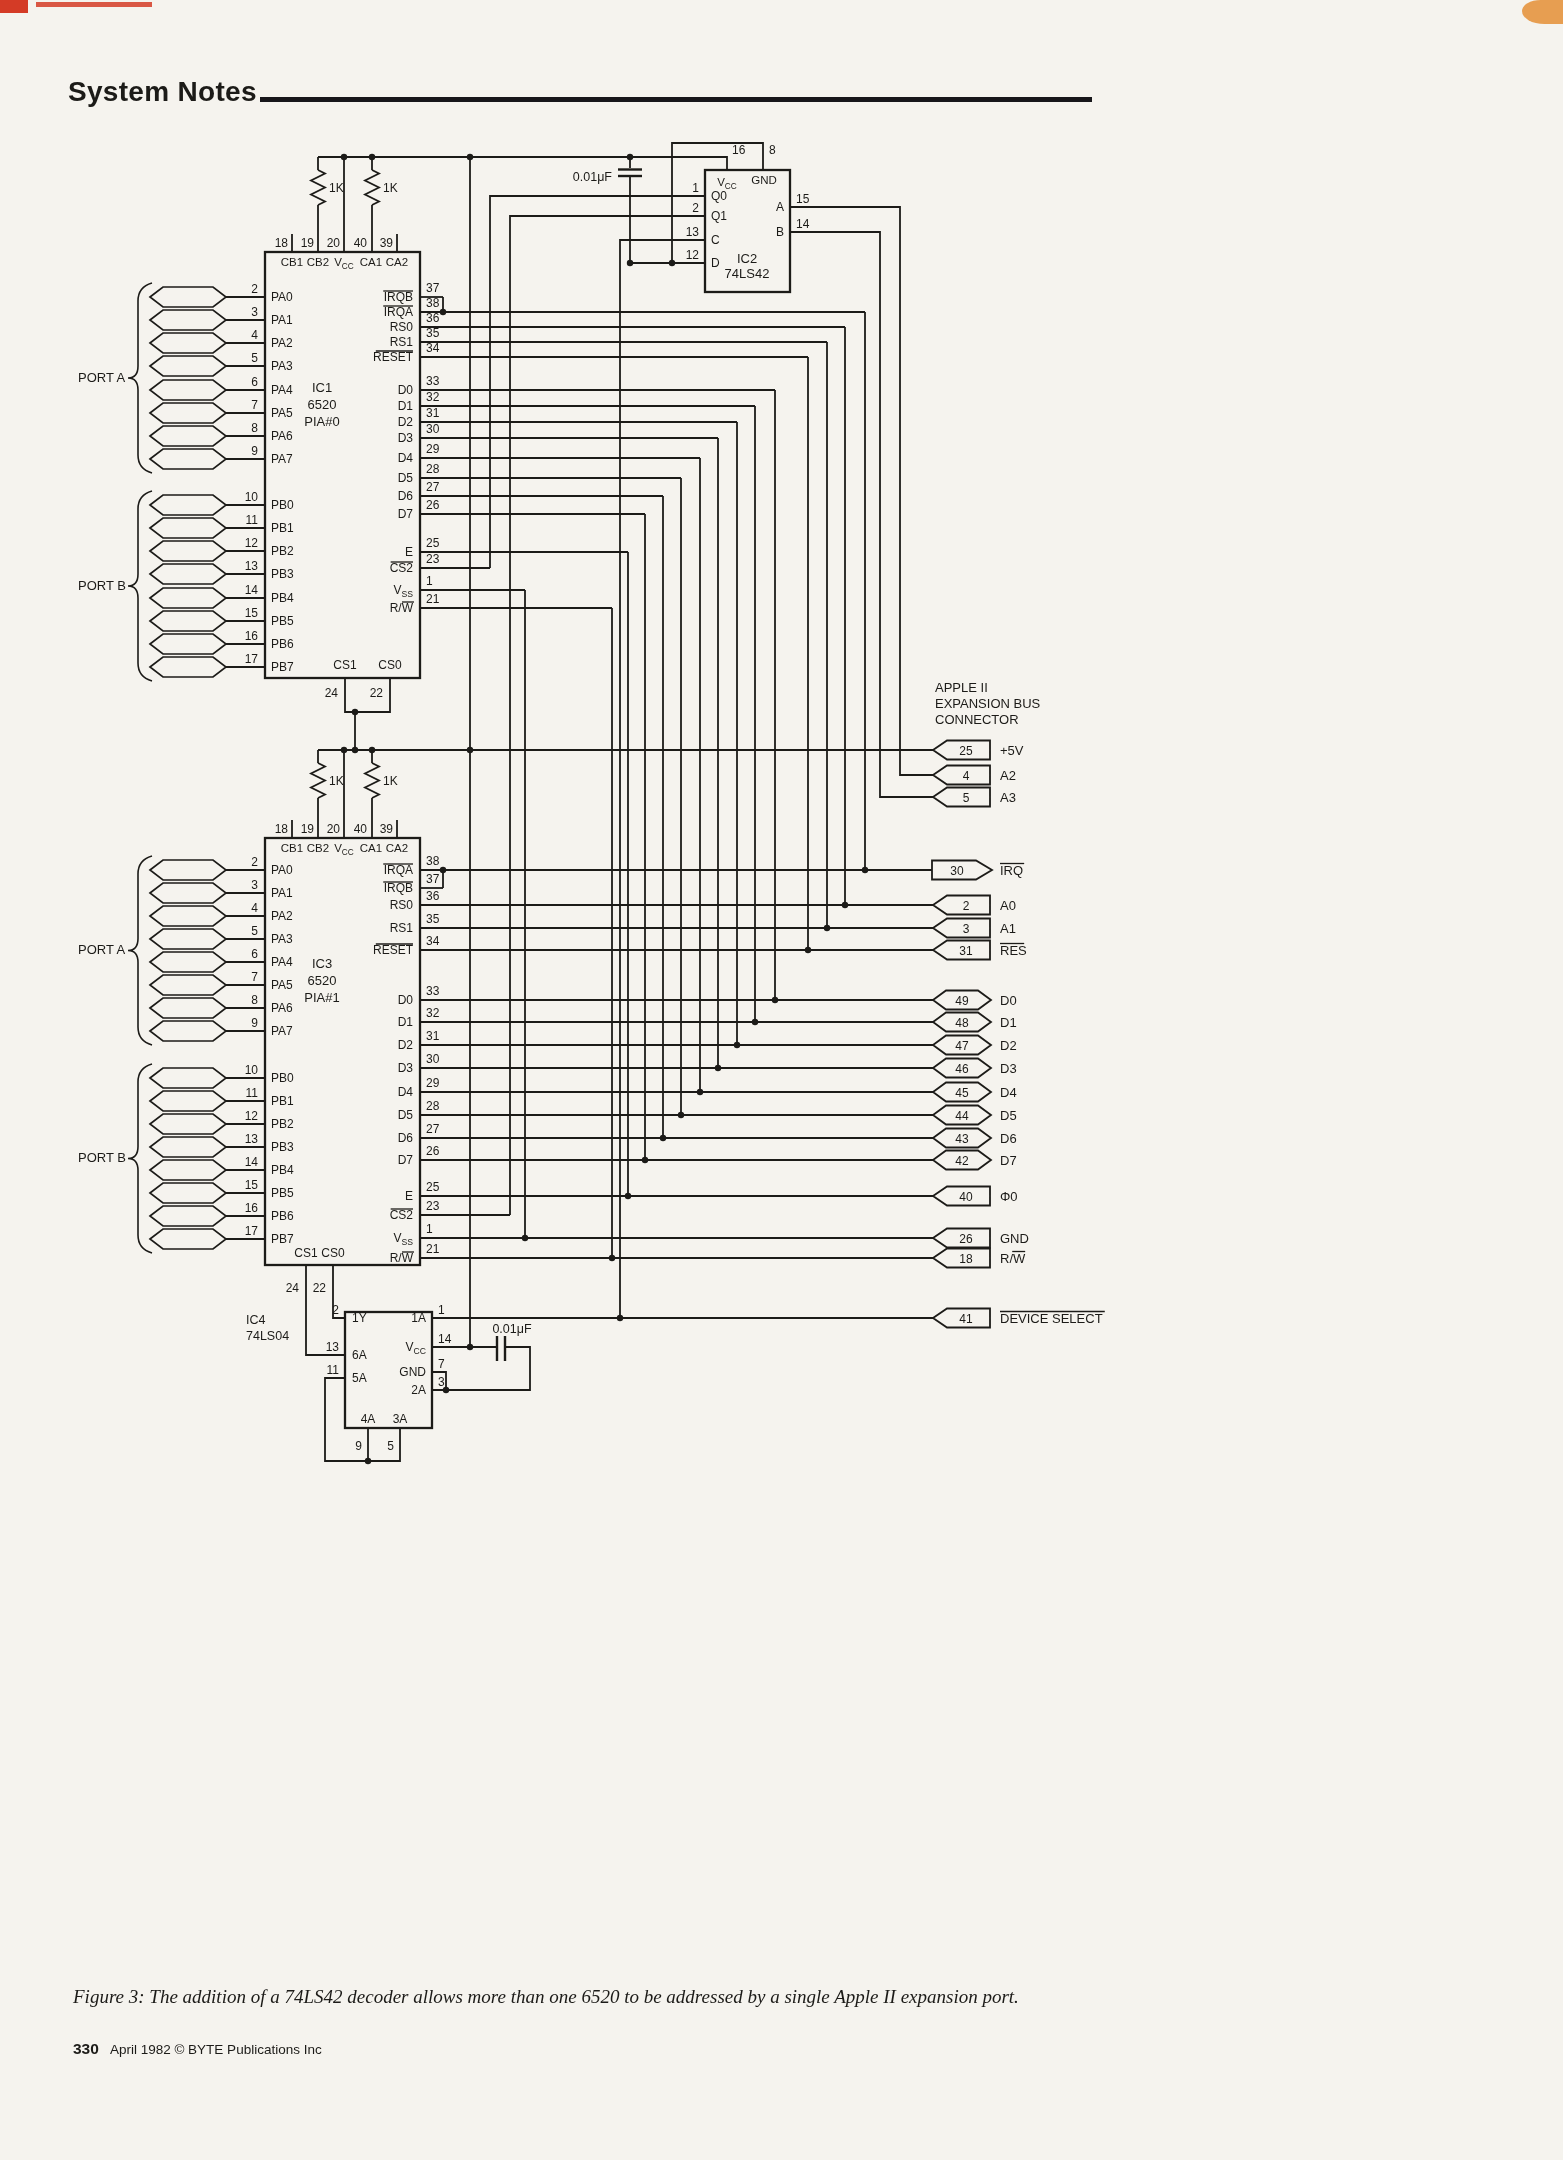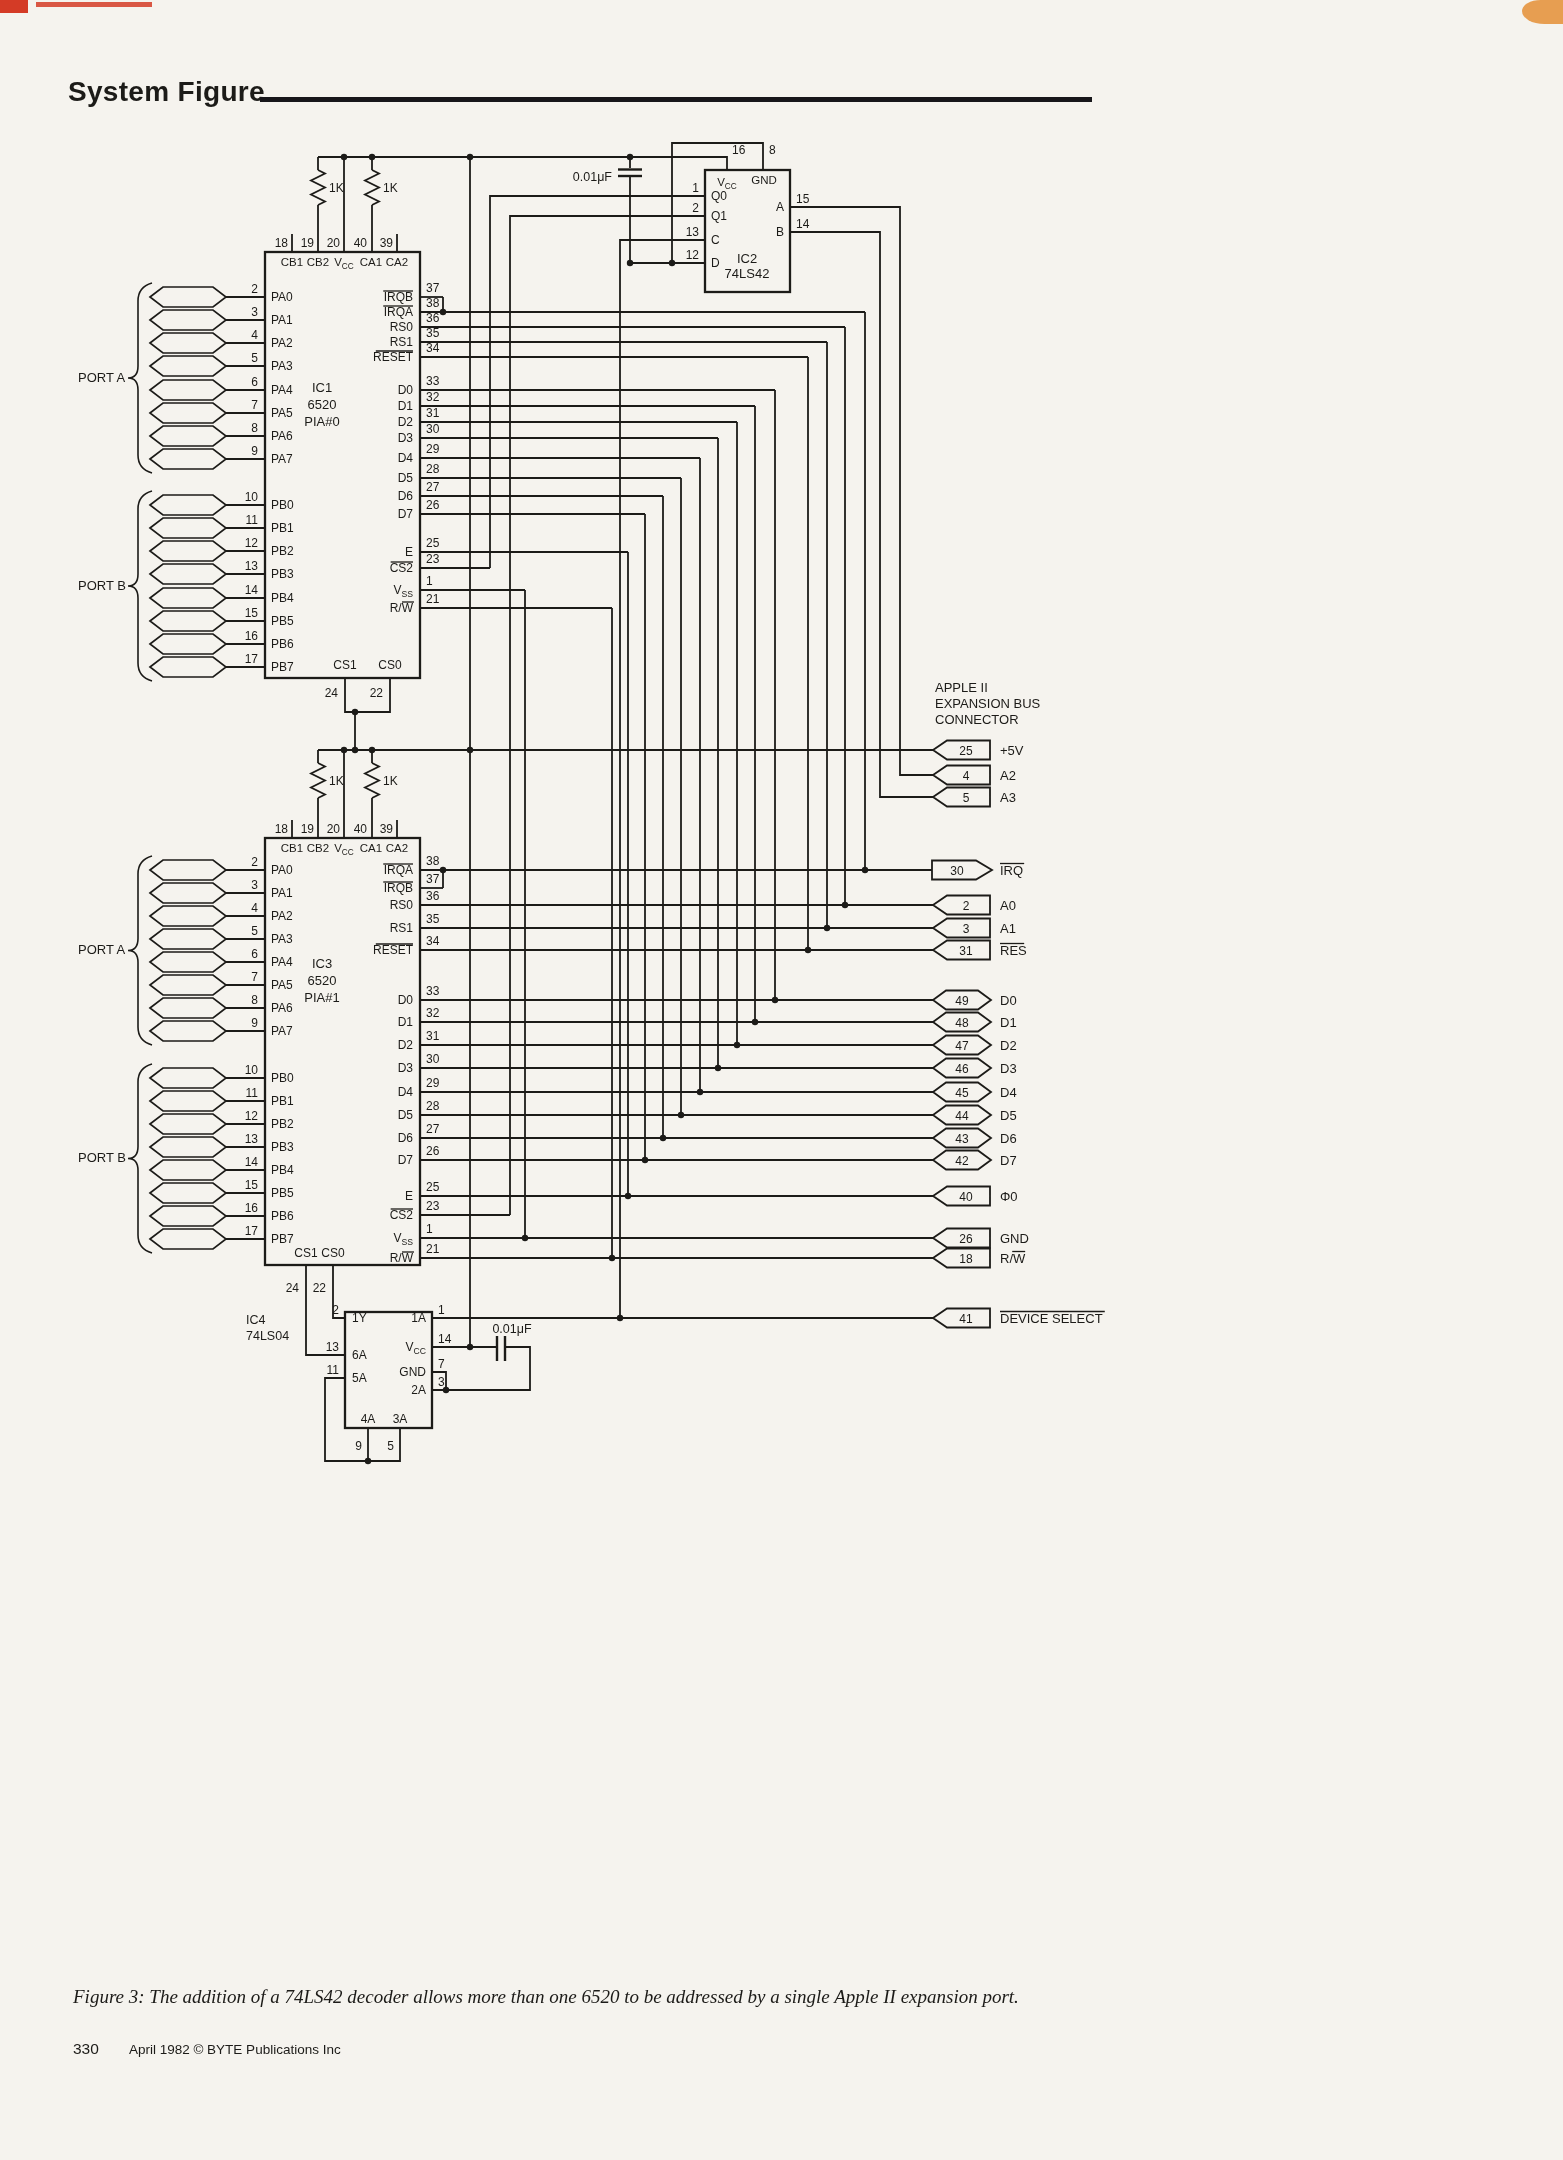--- a/index.html
+++ b/index.html
@@ -5,21 +5,21 @@
   html,body{margin:0;padding:0;}
   body{width:1563px;height:2160px;background:#f5f3ee;position:relative;
        font-family:"Liberation Sans",sans-serif;color:#1c1b18;overflow:hidden;}
   .abs{position:absolute;}
   #title{left:68px;top:76px;font-size:28px;font-weight:bold;letter-spacing:.3px;}
   #title-rule{left:260px;top:97px;width:832px;height:5px;background:#17161a;}
   #caption{left:73px;top:1986px;width:1010px;font-family:"Liberation Serif",serif;
            font-style:italic;font-size:19px;}
   #caption b{font-weight:normal;}
   #footer{left:73px;top:2040px;font-size:13.5px;}
-  #footer .pg{font-weight:normal;font-size:15.5px;margin-right:30px;}
+  #footer .pg{font-weight:bold;font-size:15.5px;margin-right:11px;}
   .mark{position:absolute;}
 </style>
 </head>
 <body>
 
 <svg id="schem" class="abs" style="left:0;top:0" width="1563" height="2160" viewBox="0 0 1563 2160" xmlns="http://www.w3.org/2000/svg">
     <polyline points="318,157,727,157,727,170" fill="none" stroke="#1c1b18" stroke-width="1.8"></polyline>
     <polyline points="763,170,763,143,672,143,672,263" fill="none" stroke="#1c1b18" stroke-width="1.8"></polyline>
     <polyline points="705,263,630,263" fill="none" stroke="#1c1b18" stroke-width="1.8"></polyline>
     <polyline points="705,240,620,240,620,1318" fill="none" stroke="#1c1b18" stroke-width="1.8"></polyline>
@@ -501,21 +501,21 @@
     <circle cx="344" cy="750" r="3.2" fill="#1c1b18"></circle>
     <circle cx="355" cy="712" r="3.2" fill="#1c1b18"></circle>
     <circle cx="355" cy="750" r="3.2" fill="#1c1b18"></circle>
     <circle cx="372" cy="750" r="3.2" fill="#1c1b18"></circle>
     <circle cx="470" cy="750" r="3.2" fill="#1c1b18"></circle>
     <circle cx="470" cy="1347" r="3.2" fill="#1c1b18"></circle>
     <circle cx="446" cy="1390" r="3.2" fill="#1c1b18"></circle>
     <circle cx="368" cy="1461" r="3.2" fill="#1c1b18"></circle>
   </svg>
 
-<div id="title" class="abs">System Figure</div>
+<div id="title" class="abs">System Notes</div>
 <div id="title-rule" class="abs"></div>
 
 <div id="caption" class="abs">
   <b>Figure 3:</b>
   <span>The addition of a 74LS42 decoder allows more than one 6520 to be addressed by a single Apple II expansion port.</span>
 </div>
 
 <div id="footer" class="abs">
   <span class="pg">330</span><span>April 1982 © BYTE Publications Inc</span>
 </div>

